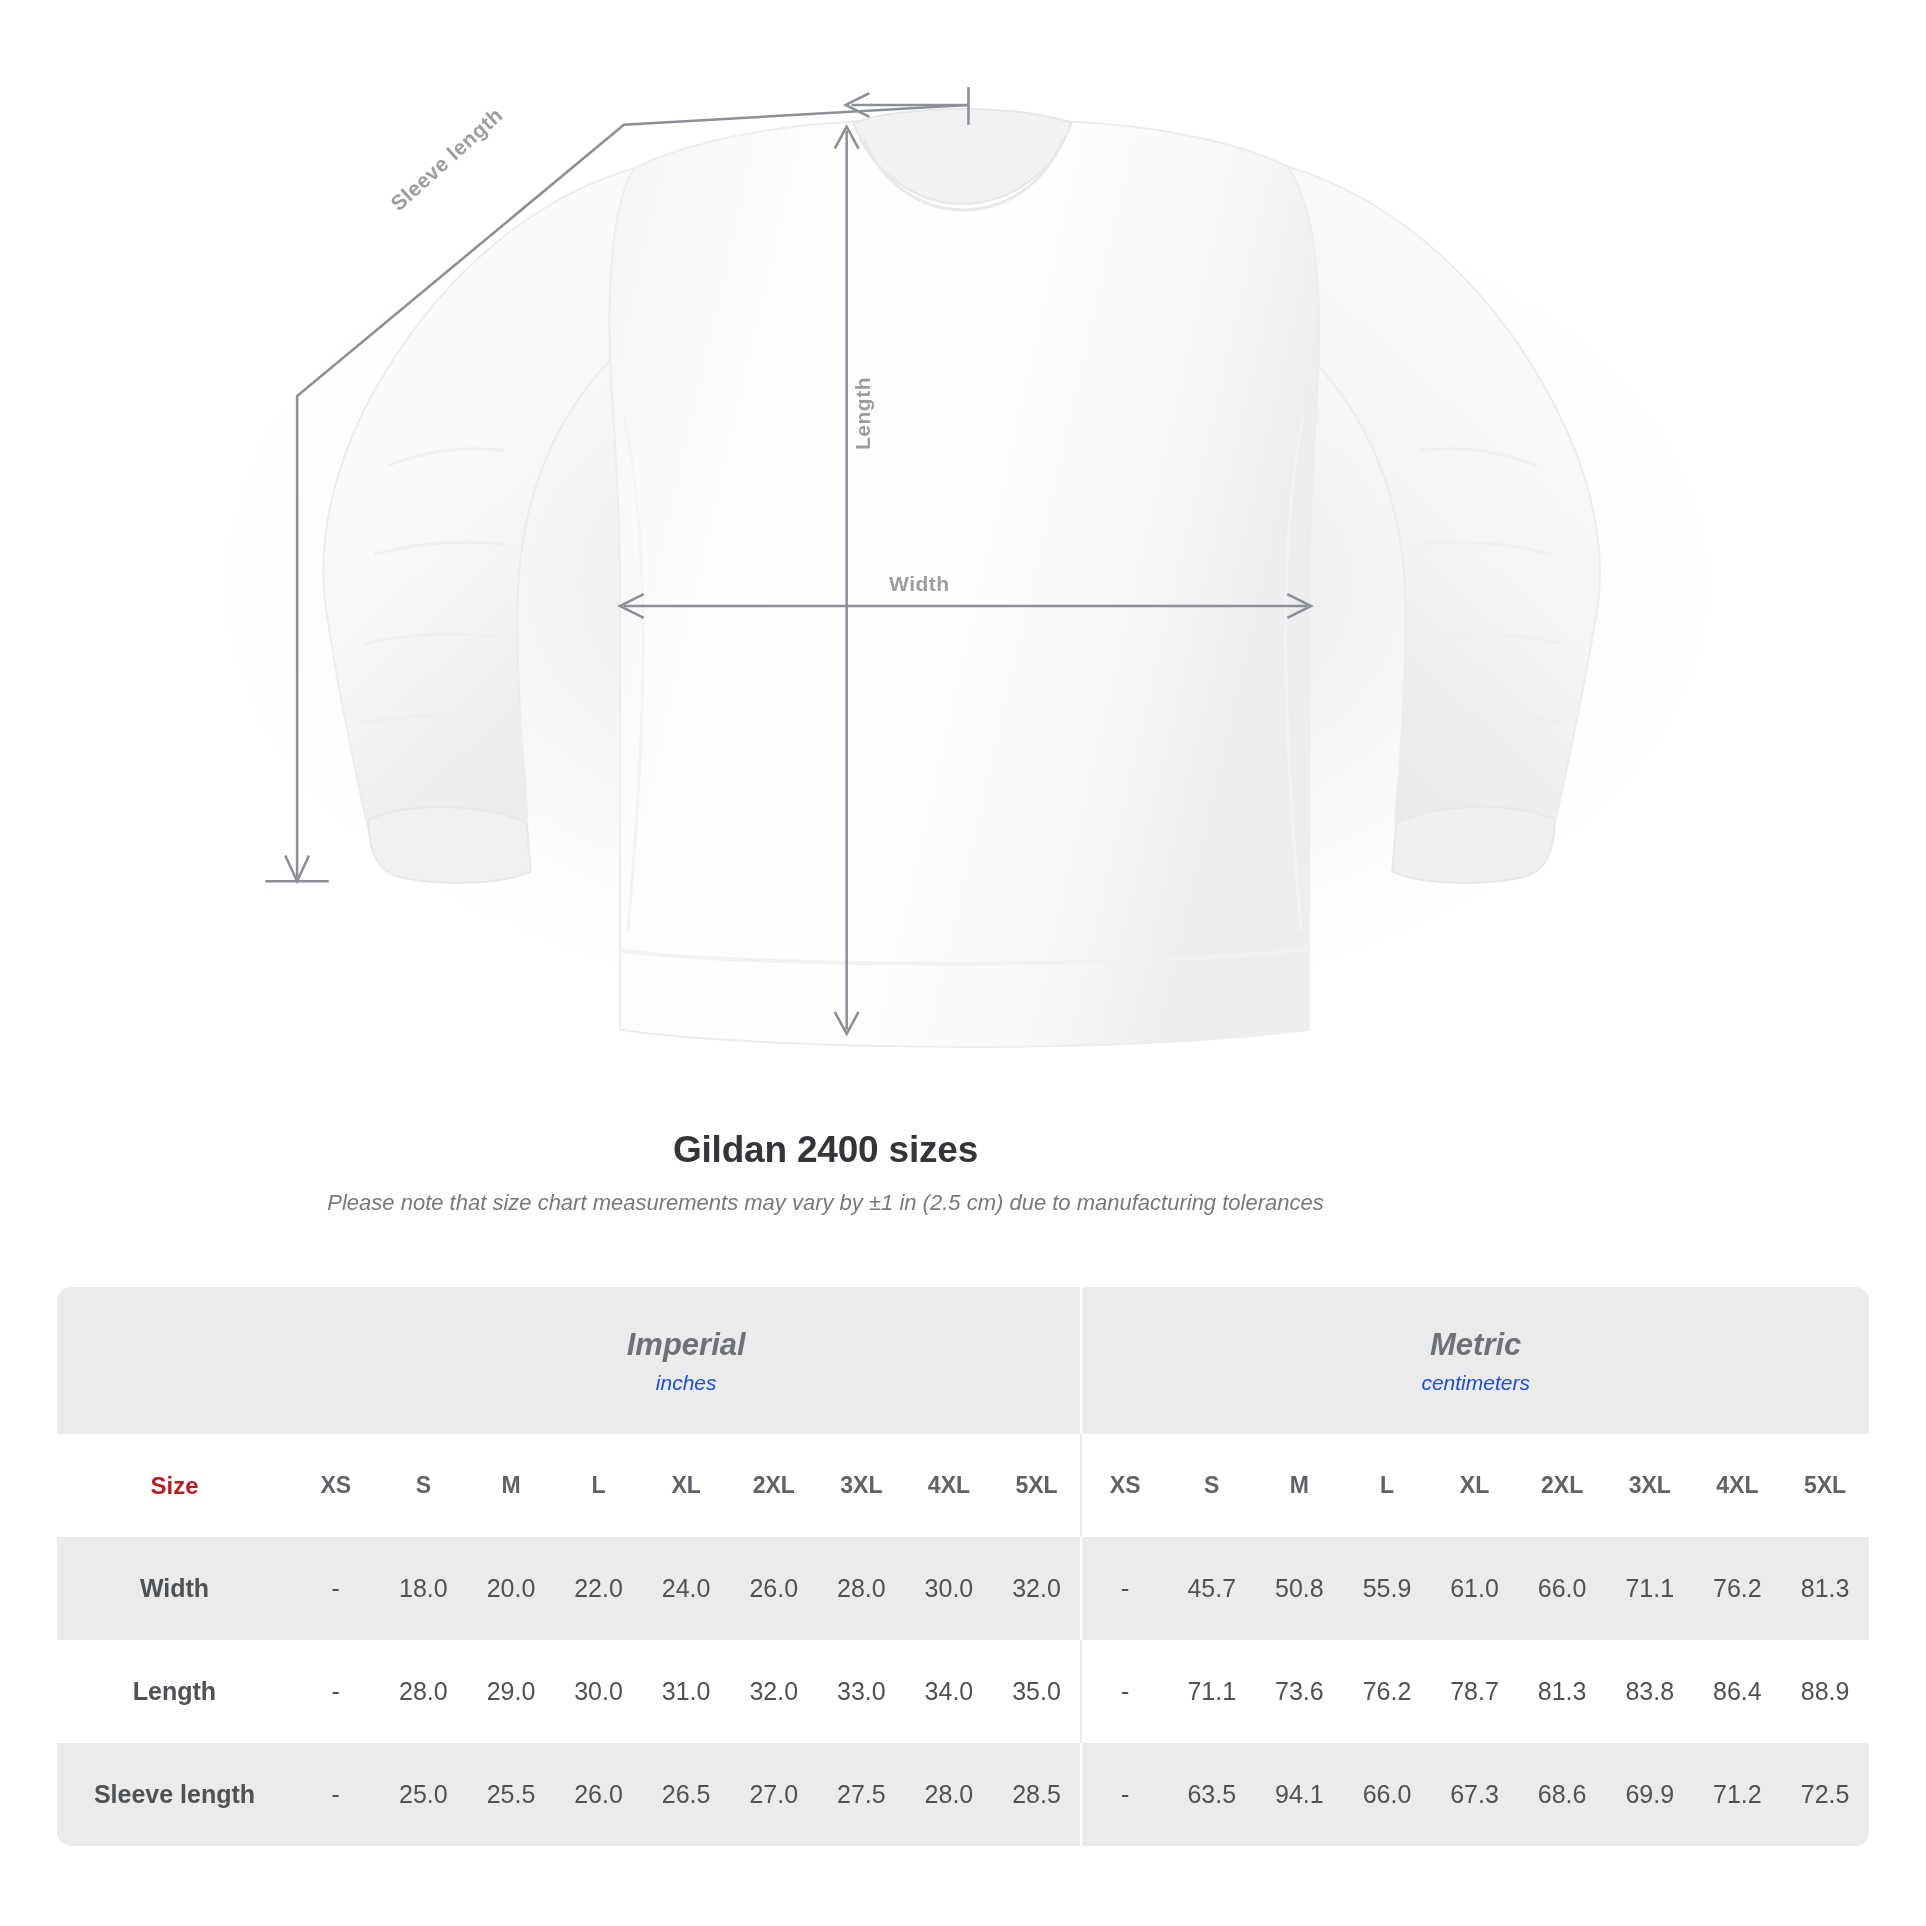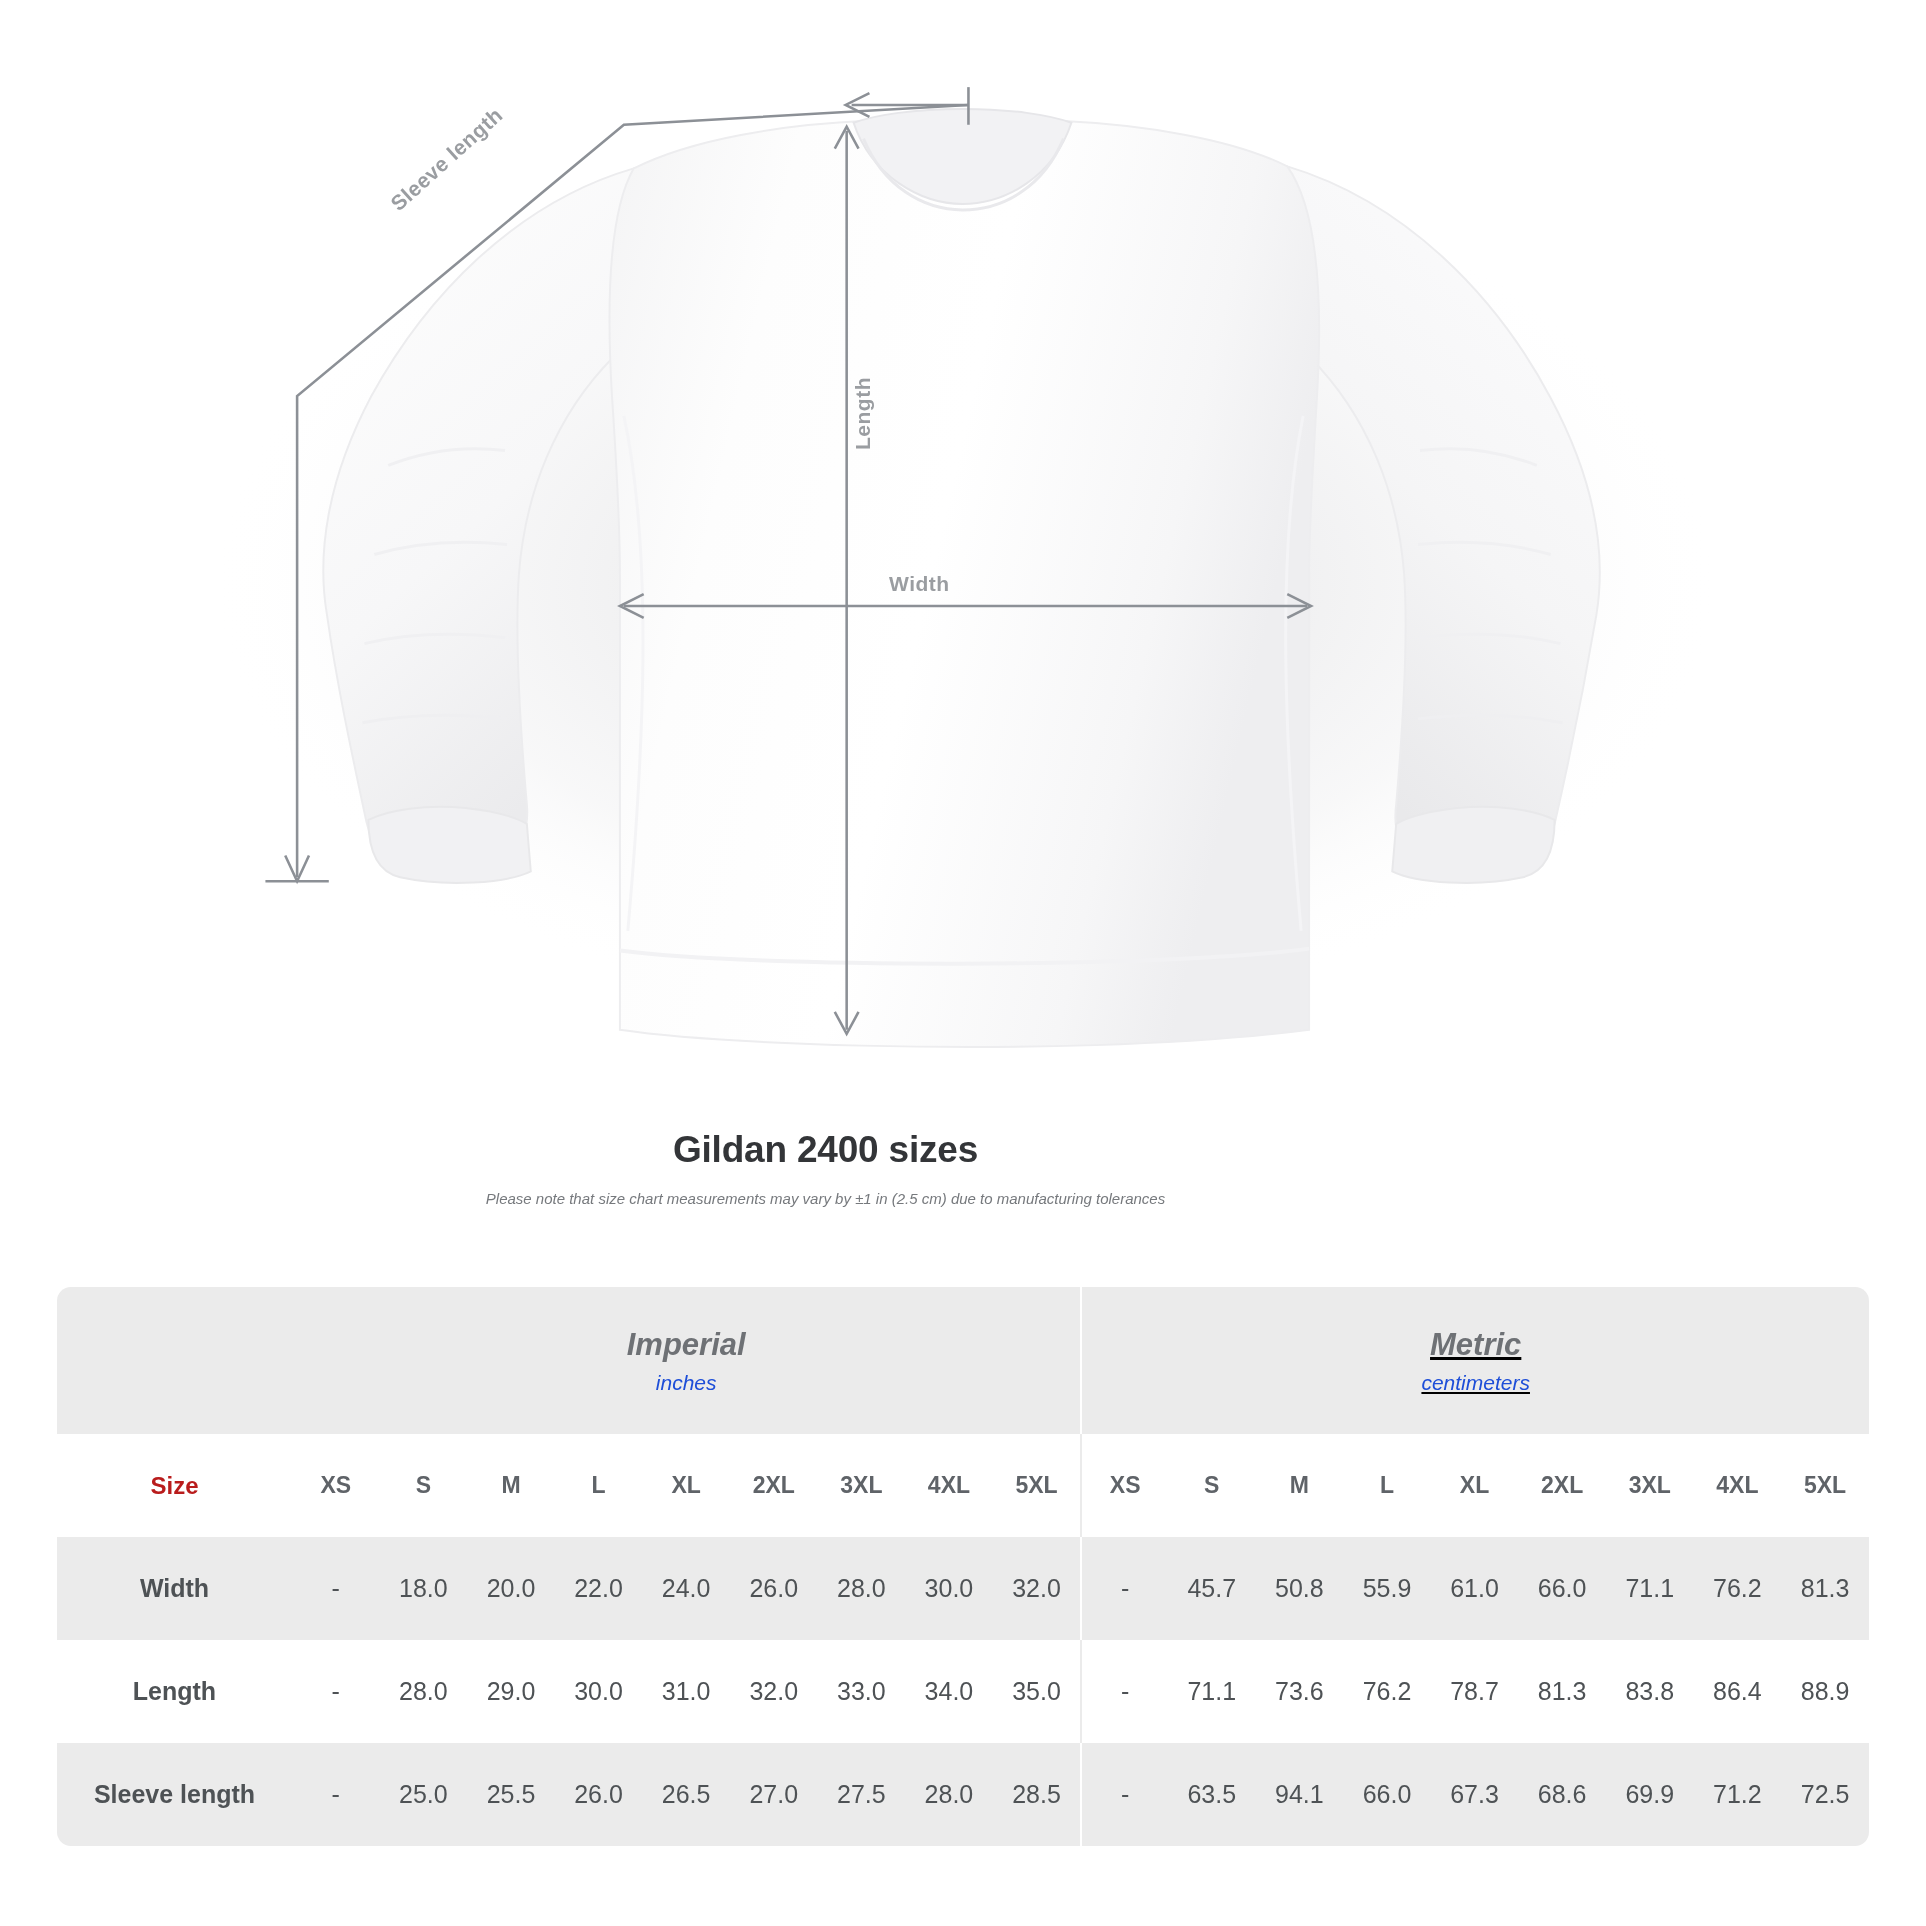--- a/index.html
+++ b/index.html
@@ -59,21 +59,21 @@
     text-align: center;
   }
   #chart-title {
     font-size: 37px;
     font-weight: bold;
     color: #333538;
     letter-spacing: -0.2px;
   }
   #chart-note {
     margin-top: 19px;
-    font-size: 15px;
+    font-size: 22px;
     font-style: italic;
     color: #76797d;
   }
 
   
   #table-wrap {
     position: absolute;
     left: 57px; top: 1287px;
     width: 1812px;
   }
@@ -84,21 +84,21 @@
     table-layout: fixed;
   }
   
   .unit-row td {
     background: #ebebeb;
     height: 147px;
     vertical-align: middle;
     text-align: center;
   }
   .unit-row td.corner-l { border-top-left-radius: 14px; }
-  .unit-row td.corner-r { border-top-right-radius: 14px; text-decoration: underline; }
+  .unit-row td.corner-r { border-top-right-radius: 14px; }
   .unit-name {
     font-size: 31px;
     font-weight: bold;
     font-style: italic;
     color: #6e7175;
   }
   .unit-sub {
     margin-top: 8px;
     font-size: 21px;
     font-style: italic;

